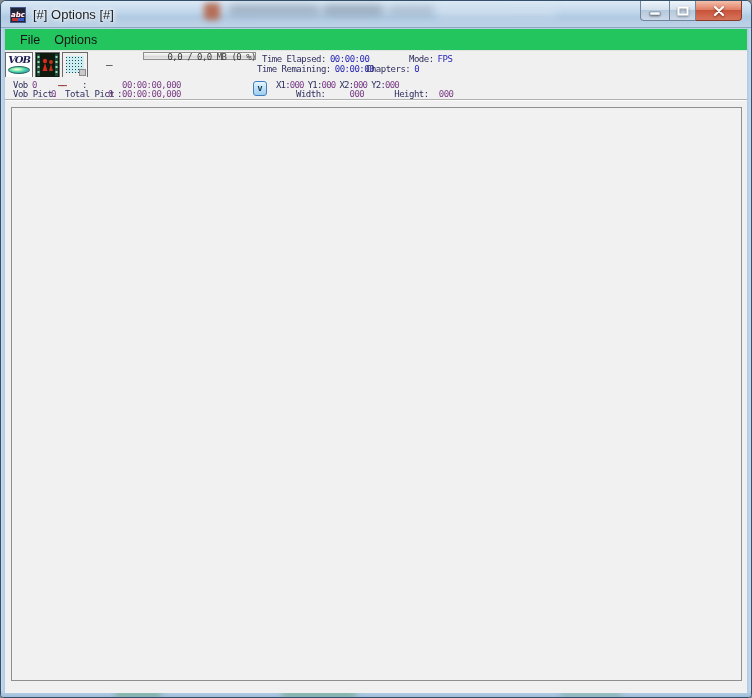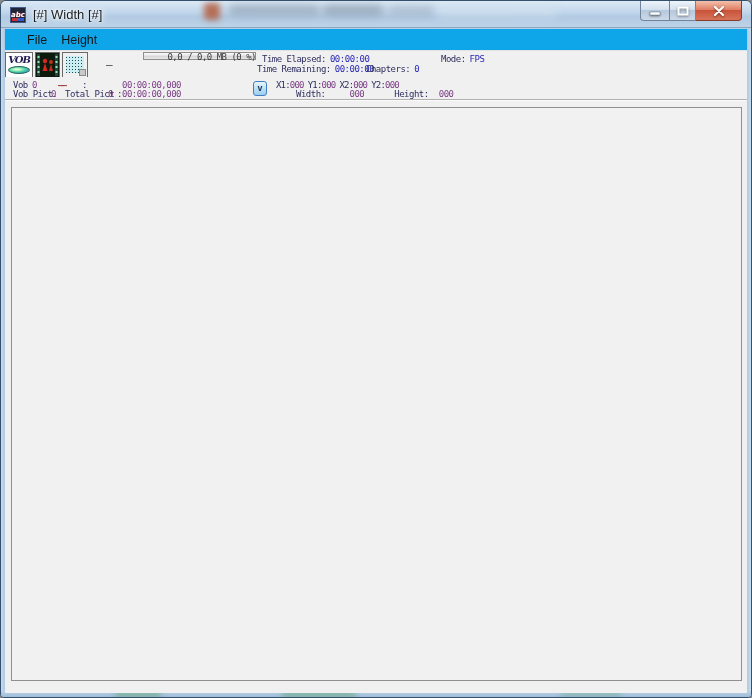--- a/index.html
+++ b/index.html
@@ -38,21 +38,21 @@
     background:linear-gradient(180deg,#eef4fb 0%,#d3e0ee 45%,#b6c8dc 50%,#cdd9e8 100%);
     display:flex;align-items:center;justify-content:center;}
   .winbtn.min{width:29px;border-radius:0 0 0 4px;border-right:none;}
   .winbtn.max{width:27px;}
   .winbtn.close{width:46px;border-left:none;border-color:#8c3a28;border-radius:0 0 4px 0;
     background:linear-gradient(180deg,#f4c0ac 0%,#e08066 45%,#c9543a 50%,#d6745c 100%);}
   .winbtn svg{display:block;filter:drop-shadow(0 1px 1px rgba(0,0,0,.45));}
 
   
   .client{position:absolute;left:4px;top:28px;width:742px;height:664px;background:#f0f0f0;}
-  .menubar{position:absolute;left:0;top:0;width:742px;height:22px;background:#0ea5e9;border-bottom:1px solid #e2e2e2;display:flex;padding-left:15px;}
+  .menubar{position:absolute;left:0;top:0;width:742px;height:22px;background:#22c55e;border-bottom:1px solid #e2e2e2;display:flex;padding-left:8px;}
   .menu-item{padding:4px 7px 0 7px;font-size:12.5px;color:#151515;height:22px;cursor:default;}
   .toolbar{position:absolute;left:0;top:22px;width:742px;height:26px;background:#f0f0f0;}
   .statusbar{position:absolute;left:0;top:48px;width:742px;height:23px;background:#f0f0f0;border-bottom:1px solid #b0b0b0;box-shadow:0 1px 0 #fbfbfb;}
   .main-display{position:absolute;left:6px;top:78px;width:731px;height:574px;border:1px solid #8f8f8f;background:#f1f1f1;}
 
   
   .tbtn{position:absolute;top:1px;height:26px;border:1px solid #6a6a6a;background:#fff;cursor:pointer;}
   .vob-btn{left:0px;width:28px;background:#fdfdfd;}
   .vob-btn .vob-txt{position:absolute;top:1px;left:0;width:100%;text-align:center;font:italic bold 10px "DejaVu Serif",serif;color:#1c1c50;letter-spacing:-1px;}
   .vob-btn .disc{position:absolute;left:2px;bottom:3px;width:22px;height:8px;border-radius:50%;
@@ -92,21 +92,21 @@
     <div class="blur" style="left:228px;top:4px;width:90px;height:10px;background:#7d8b9d;filter:blur(4px);opacity:.55;"></div>
     <div class="blur" style="left:322px;top:4px;width:60px;height:10px;background:#6a7888;filter:blur(4px);opacity:.5;"></div>
     <div class="blur" style="left:388px;top:5px;width:45px;height:9px;background:#8c9aa9;filter:blur(4px);opacity:.45;"></div>
     <div class="blur" style="left:436px;top:6px;width:120px;height:10px;background:#dae6f1;filter:blur(5px);opacity:.5;"></div>
 
     <div class="app-icon">
       <div class="abc">abc</div>
       <div class="bar1"></div>
       <div class="bar2"></div>
     </div>
-    <div class="title-text">[#] Width [#]</div>
+    <div class="title-text">[#] Options [#]</div>
 
     <div class="winbtns">
       <div class="winbtn min">
         <span>
             <svg width="12" height="10">
               <rect x="1" y="6" width="10" height="3" fill="#fff" stroke="#5a7188" stroke-width="0.5"></rect>
             </svg>
           </span>
       </div>
       <div class="winbtn max">
@@ -131,21 +131,21 @@
   <div class="frame-bottom">
     <div class="green-smudge" style="left:114px;width:46px;"></div>
     <div class="green-smudge" style="left:281px;width:74px;"></div>
     <div class="green-smudge" style="left:560px;width:60px;opacity:.35;"></div>
   </div>
 
   <div class="client">
 
     <div class="menubar">
       <div class="menu-item">File</div>
-      <div class="menu-item">Height</div>
+      <div class="menu-item">Options</div>
     </div>
 
     <div class="toolbar">
       <div class="tbtn vob-btn">
         <span>
           <span class="vob-txt">VOB</span>
           <span class="disc"></span>
         </span>
       </div>
       <div class="tbtn frames-btn">
@@ -175,21 +175,21 @@
       </div>
 
       <span class="dash-label">–</span>
 
       <div class="progress">
         <div class="fill" style="width: 0%;"></div>
       </div>
       <div class="size-text t9">0,0 / 0,0 MB (0 %)</div>
 
       <span class="abs t9 grp" style="left:257px;top:3px;"><span class="lbl">Time Elapsed:</span><span class="valb">00:00:00</span></span>
-      <span class="abs t9 grp" style="left:398px;top:3px;padding-left:38px;"><span class="lbl">Mode:</span><span class="valb">FPS</span></span>
+      <span class="abs t9 grp" style="left:366px;top:3px;padding-left:38px;"><span class="lbl">Mode:</span><span class="valb">FPS</span></span>
       <span class="abs t9 grp" style="left:252px;top:13px;"><span class="lbl">Time Remaining:</span><span class="valb">00:00:00</span></span>
       <span class="abs t9 grp" style="left:361px;top:13px;"><span class="lbl">Chapters:</span><span class="valb">0</span></span>
     </div>
 
     <div class="statusbar">
 
       <span class="abs t9 lbl" style="left:8px;top:3px;">Vob</span>
       <span class="abs t9 valp" style="left:27px;top:3px;">0</span>
       <span class="abs t9 lbl" style="left:43px;top:3px;margin-top:40px;">of</span>
       <span class="abs t9 valm" style="left:53px;top:3px;letter-spacing:-2px;">——</span>

